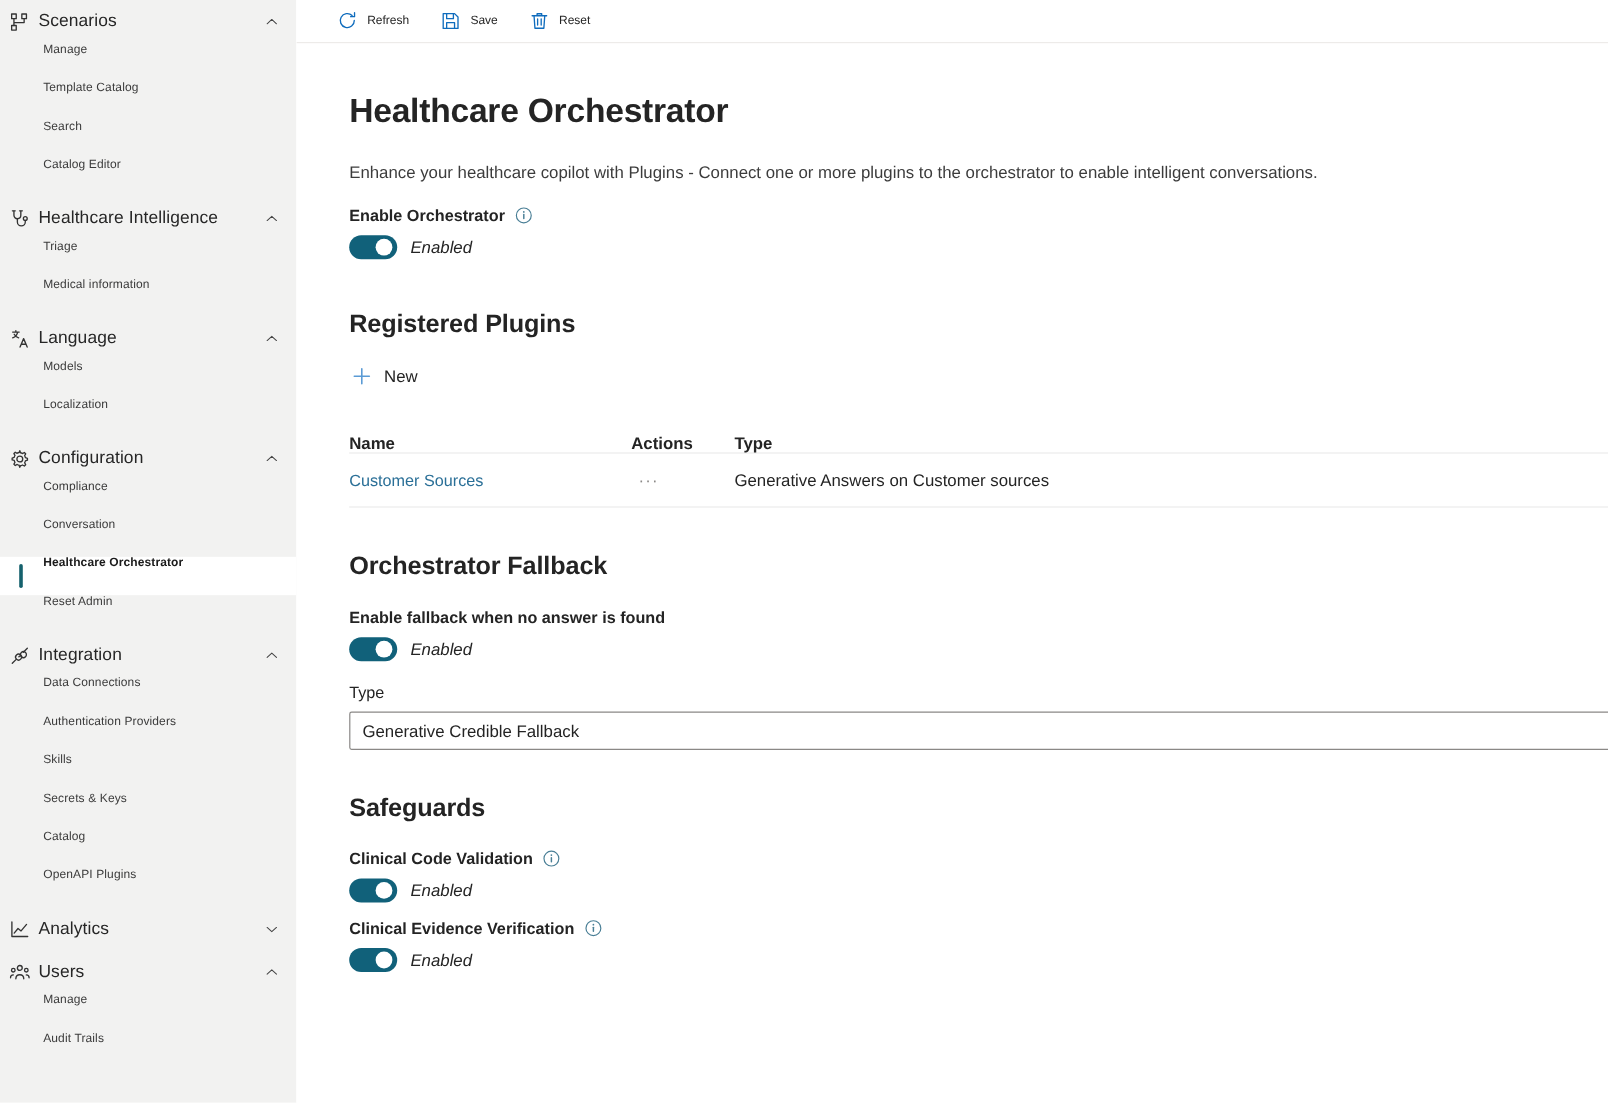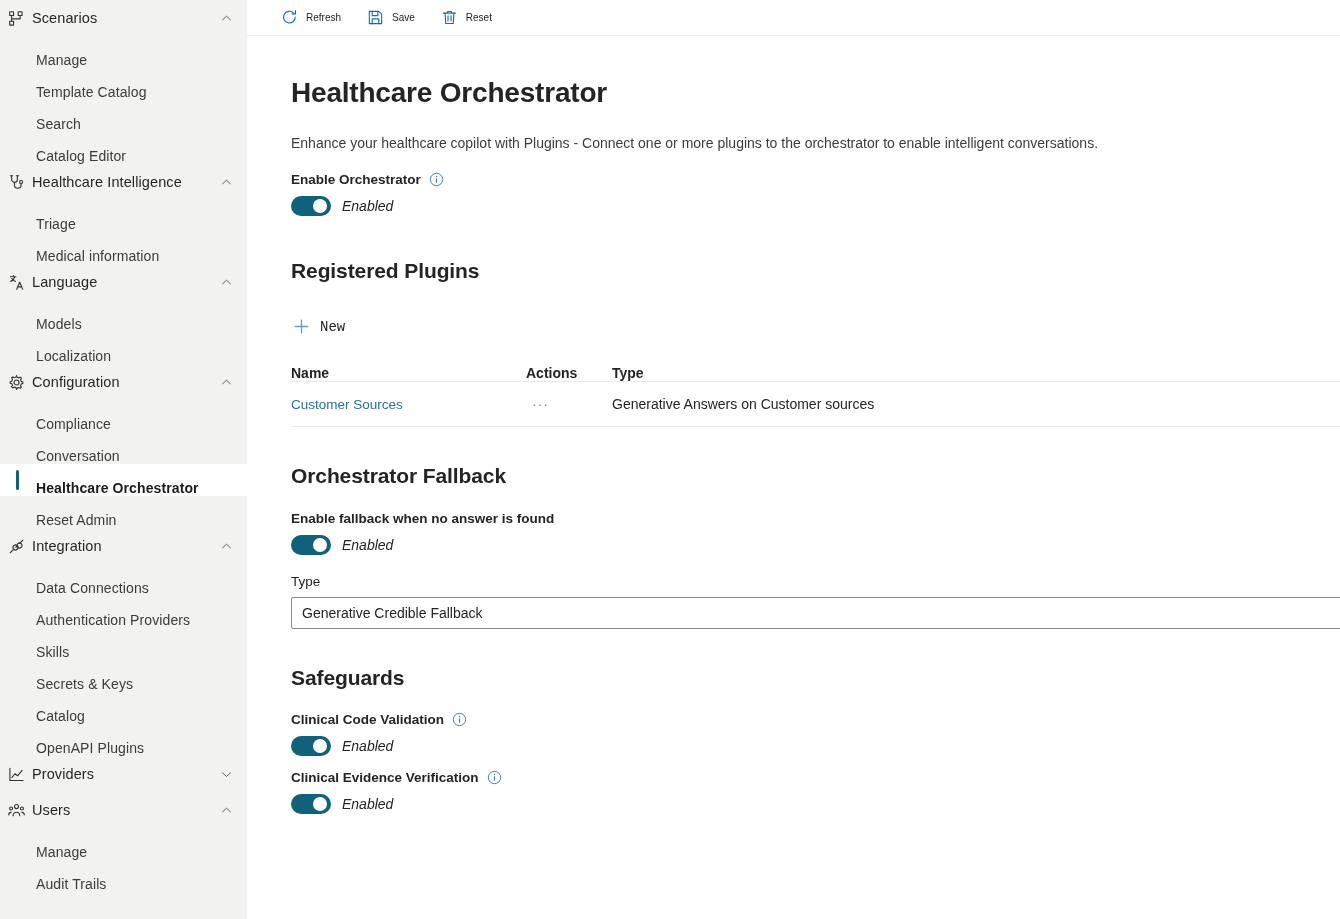--- a/index.html
+++ b/index.html
@@ -57,26 +57,26 @@
     flex: 0 0 14px;
     width: 14px;
     display: flex;
     align-items: center;
     justify-content: center;
     color: #444;
   }
 
   .nav-item {
     display: flex;
-    align-items: flex-end;
+    align-items: flex-start;
     height: 32px;
     padding-left: 36px;
     cursor: pointer;
     position: relative;
-    font-size: 14px;
+    font-size: 10px;
     color: #3b3b3b;
     letter-spacing: .1px;
   }
   .nav-item.selected {
     background: #ffffff;
     color: #1b1b1b;
     font-weight: bold;
   }
   .nav-item.selected::before {
     content: "";
@@ -189,28 +189,28 @@
 
   .section-title {
     font-size: 21px;
     font-weight: bold;
     color: #242424;
     letter-spacing: -0.1px;
   }
 
   .new-btn {
     display: inline-flex;
-    align-items: flex-end;
+    align-items: flex-start;
     gap: 10px;
     height: 30px;
     padding: 0 8px;
     background: transparent;
     border: 0;
     cursor: pointer;
-    font-family: Liberation Mono, monospace;
+    font-family: Liberation Sans, sans-serif;
     font-size: 14px;
     color: #242424;
   }
   .new-btn .plus { color: #5b9bd5; display: flex; align-items: center; }
 
   
   .tbl { width: 1096px; }
   .tbl-head {
     display: flex;
     align-items: flex-end;
@@ -408,21 +408,21 @@
           </div>
         </li>
         <li>
           <div class="nav-group">
             <span class="gicon">
               <svg width="17" height="17" viewBox="0 0 16 16" fill="none">
                 <path d="M1.8 2.1v11.5h12.4" stroke="currentColor" stroke-width="1.05" stroke-linecap="round" stroke-linejoin="round" fill="none"></path>
                 <path d="M3.6 10.9l3-3.6 2.4 1.9 4.3-5.1" stroke="currentColor" stroke-width="1.05" stroke-linecap="round" stroke-linejoin="round" fill="none"></path>
               </svg>
             </span>
-            <span class="glabel">Providers</span>
+            <span class="glabel">Analytics</span>
             <span class="chev">
               <svg width="13" height="13" viewBox="0 0 16 16" fill="none">
                 <path d="M3.2 6L8 10.4 12.8 6" stroke="currentColor" stroke-width="1.05" stroke-linecap="round" stroke-linejoin="round" fill="none"></path>
               </svg>
             </span>
           </div>
         </li>
         <li>
           <div class="nav-group">
             <span class="gicon">

